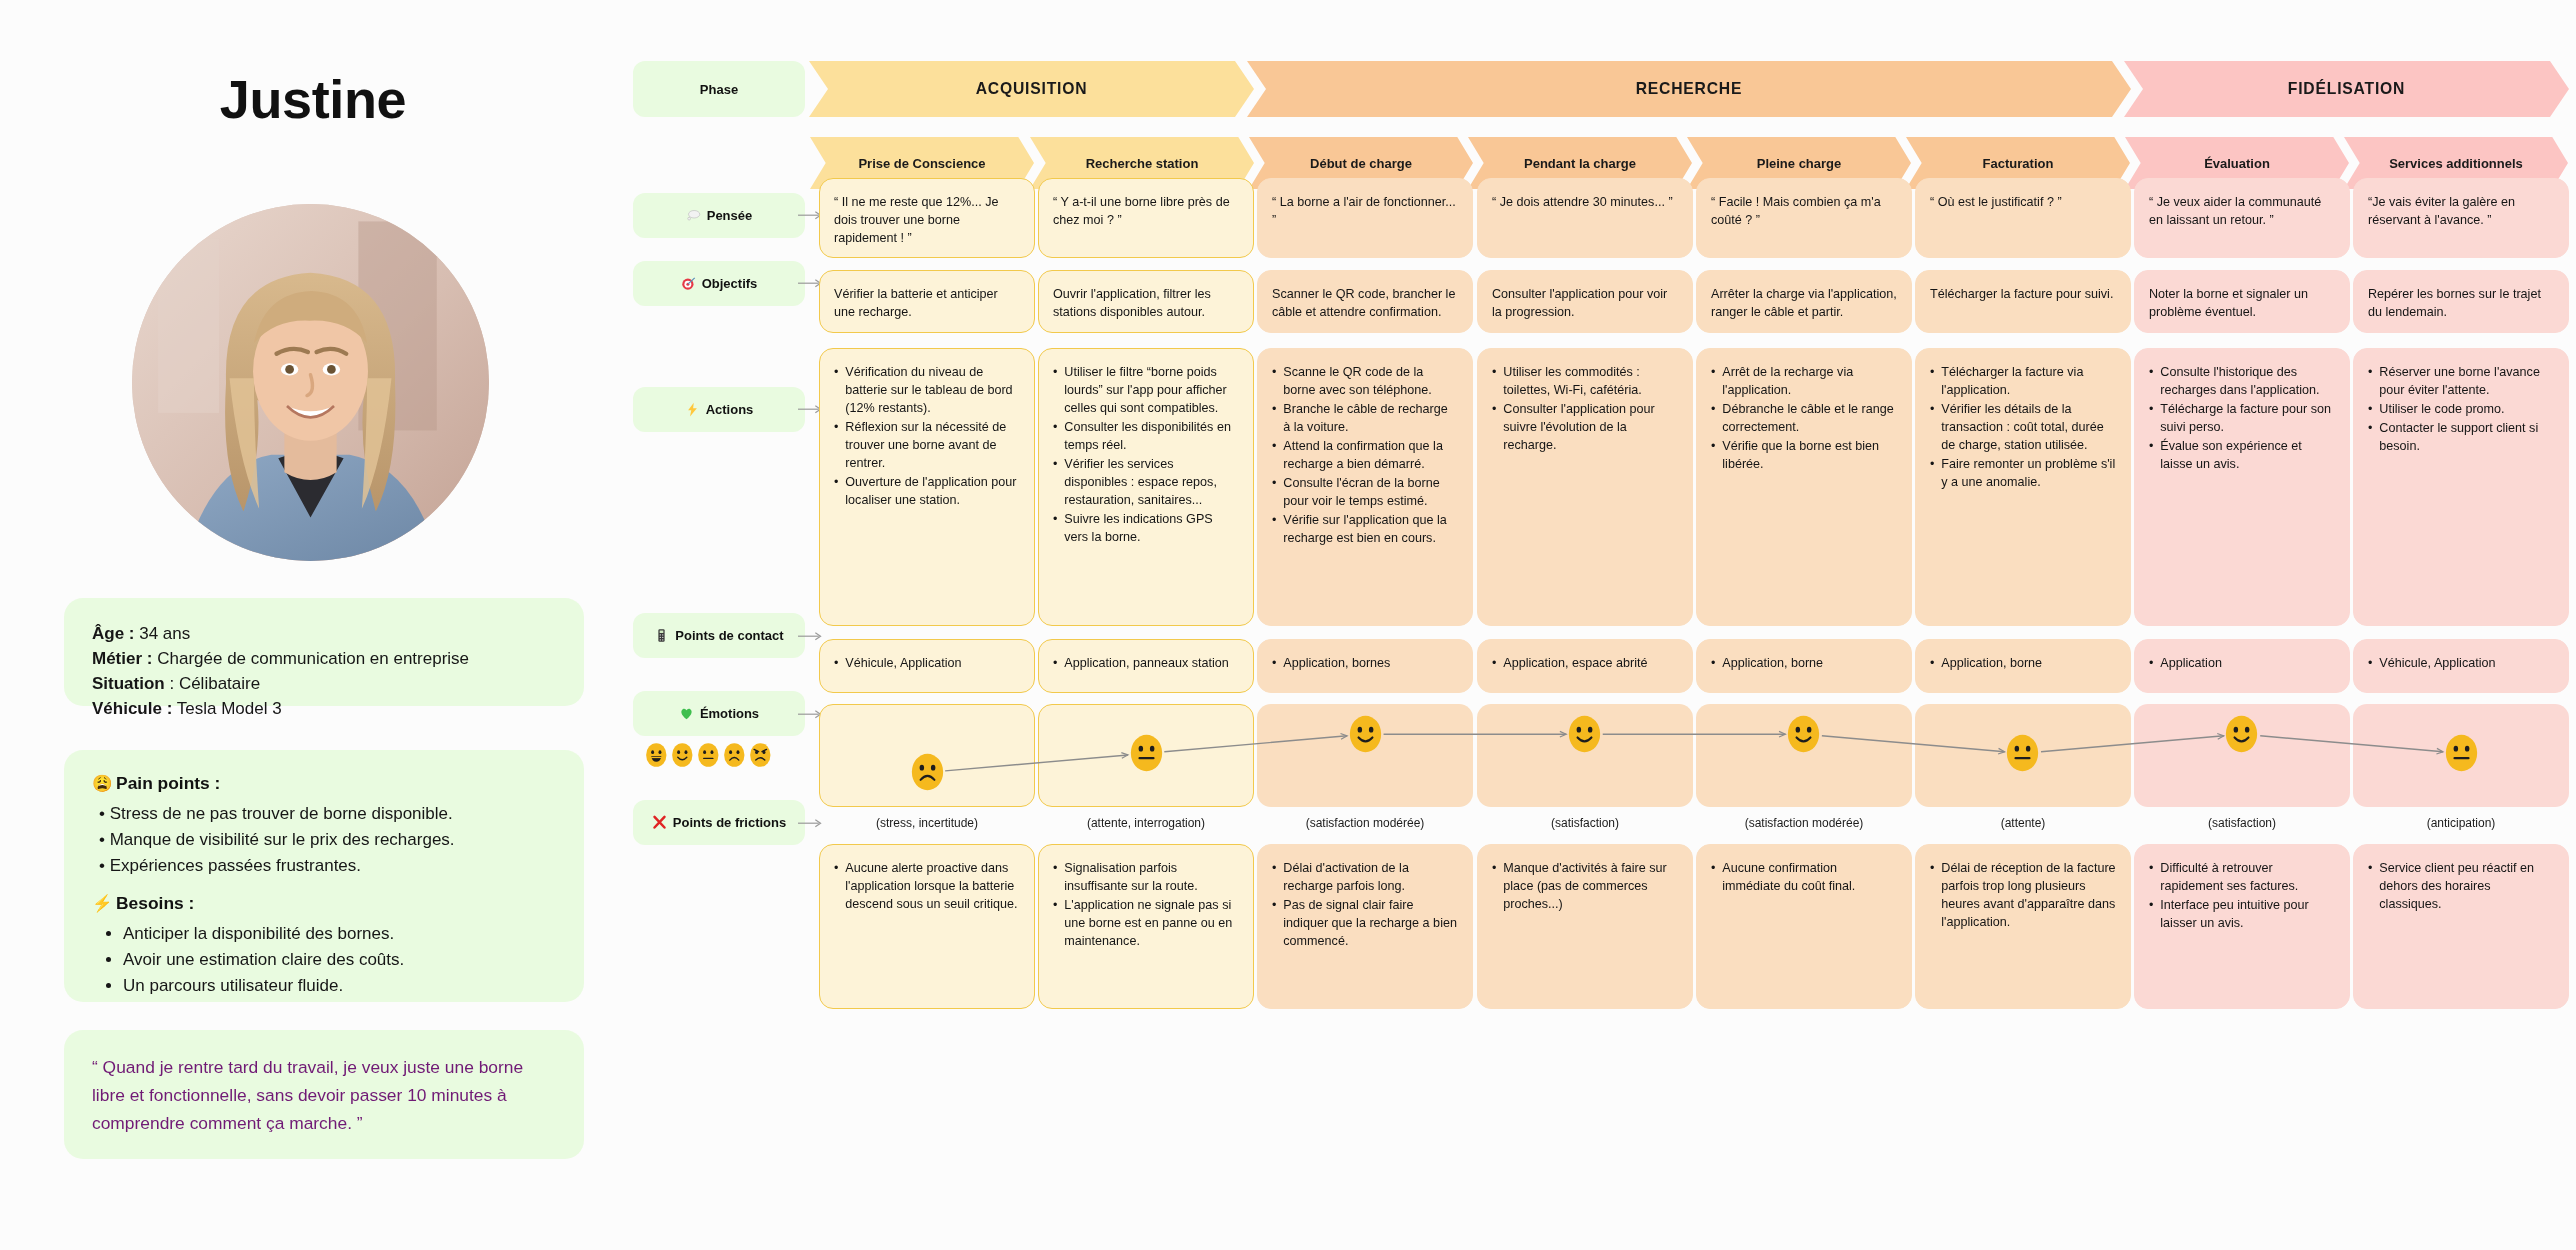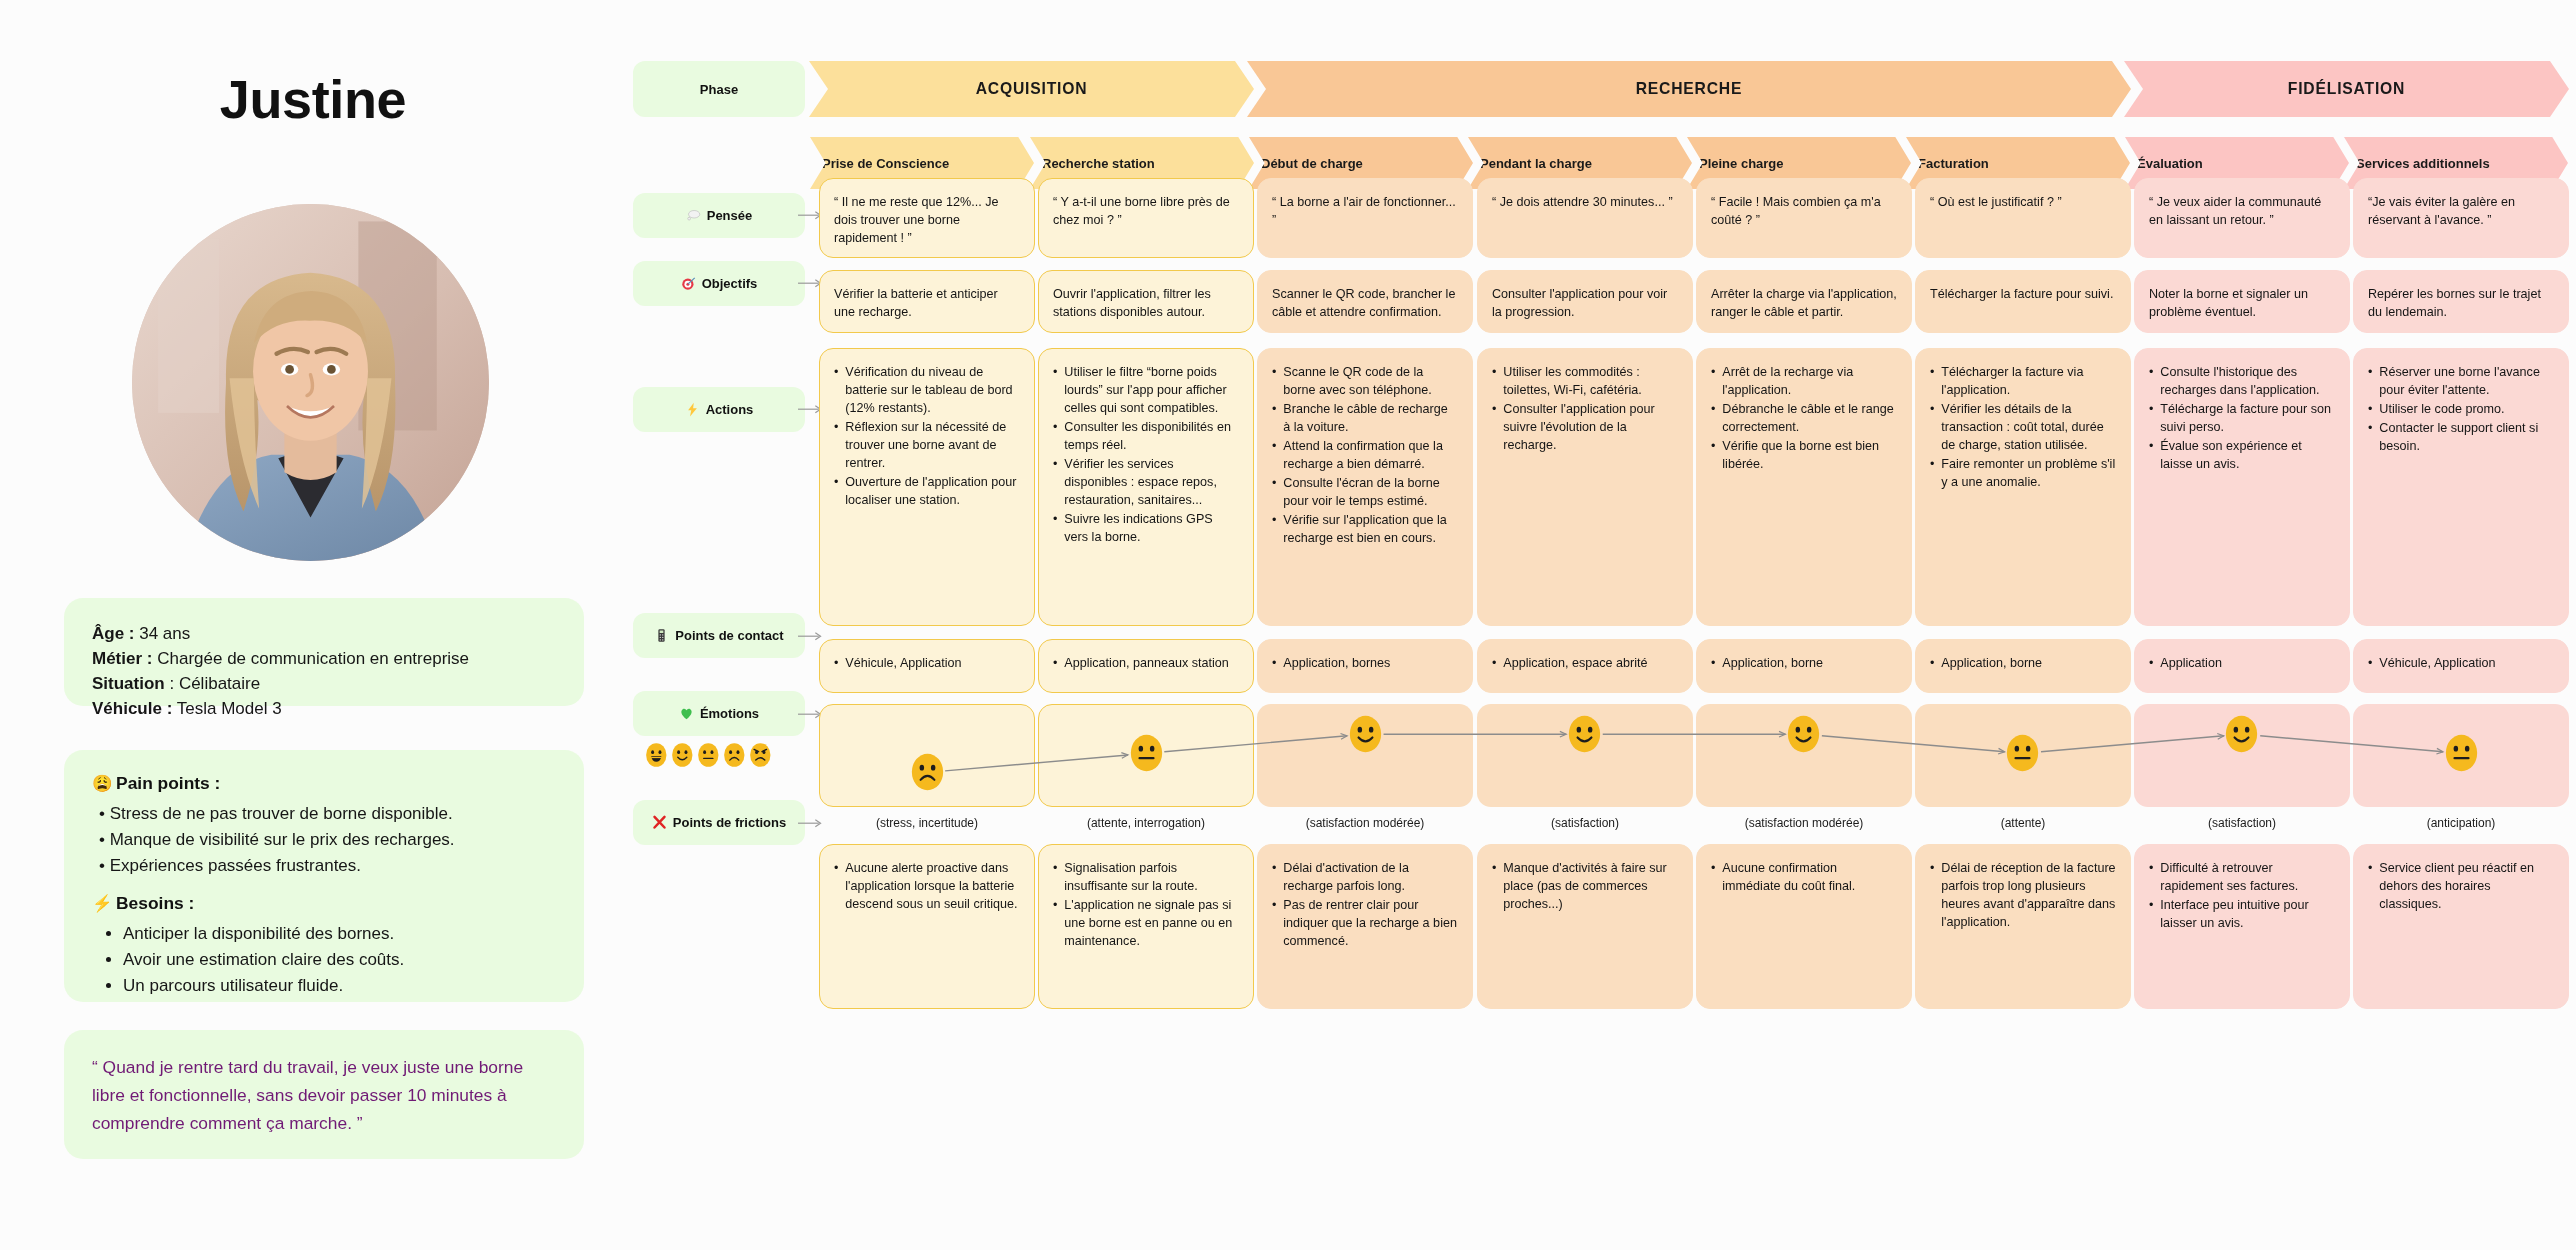--- a/index.html
+++ b/index.html
@@ -69,21 +69,21 @@
 
   
   .chev {
     position: absolute; height: 56px;
     display: flex; align-items: center; justify-content: center;
     font-size: 15.7px; font-weight: bold; letter-spacing: 0.8px; color: #1a1a1a;
     clip-path: polygon(0 0, calc(100% - 19px) 0, 100% 50%, calc(100% - 19px) 100%, 0 100%, 19px 50%);
   }
   .stagechev {
     position: absolute; height: 52px;
-    display: flex; align-items: center; 
+    display: flex; align-items: center; justify-content: center;
     font-size: 13px; font-weight: bold; color: #1a1a1a; text-align: center;
     padding: 0 12px;
     clip-path: polygon(0 0, calc(100% - 15.7px) 0, 100% 50%, calc(100% - 15.7px) 100%, 0 100%, 15.7px 50%);
   }
 
   
   .card {
     position: absolute; border-radius: 14px;
     padding: 14px 14px 12px 14px;
     font-size: 12.6px; line-height: 18px; color: #151515;
@@ -618,21 +618,21 @@
         </ul>
       </div>
       <div class="card y" style="left: 193px; top: 844px; width: 216px; height: 165px;">
         <ul>
           <li>Aucune alerte proactive dans l'application lorsque la batterie descend sous un seuil critique.</li>
         </ul>
       </div>
       <div class="card o" style="left: 631px; top: 844px; width: 216px; height: 165px;">
         <ul>
           <li>Délai d'activation de la recharge parfois long.</li>
-          <li>Pas de rentrer clair pour indiquer que la recharge a bien commencé.</li>
+          <li>Pas de signal clair faire indiquer que la recharge a bien commencé.</li>
         </ul>
       </div>
       <div class="card o" style="left: 851px; top: 844px; width: 216px; height: 165px;">
         <ul>
           <li>Manque d'activités à faire sur place (pas de commerces proches...)</li>
         </ul>
       </div>
       <div class="card o" style="left: 1070px; top: 844px; width: 216px; height: 165px;">
         <ul>
           <li>Aucune confirmation immédiate du coût final.</li>

